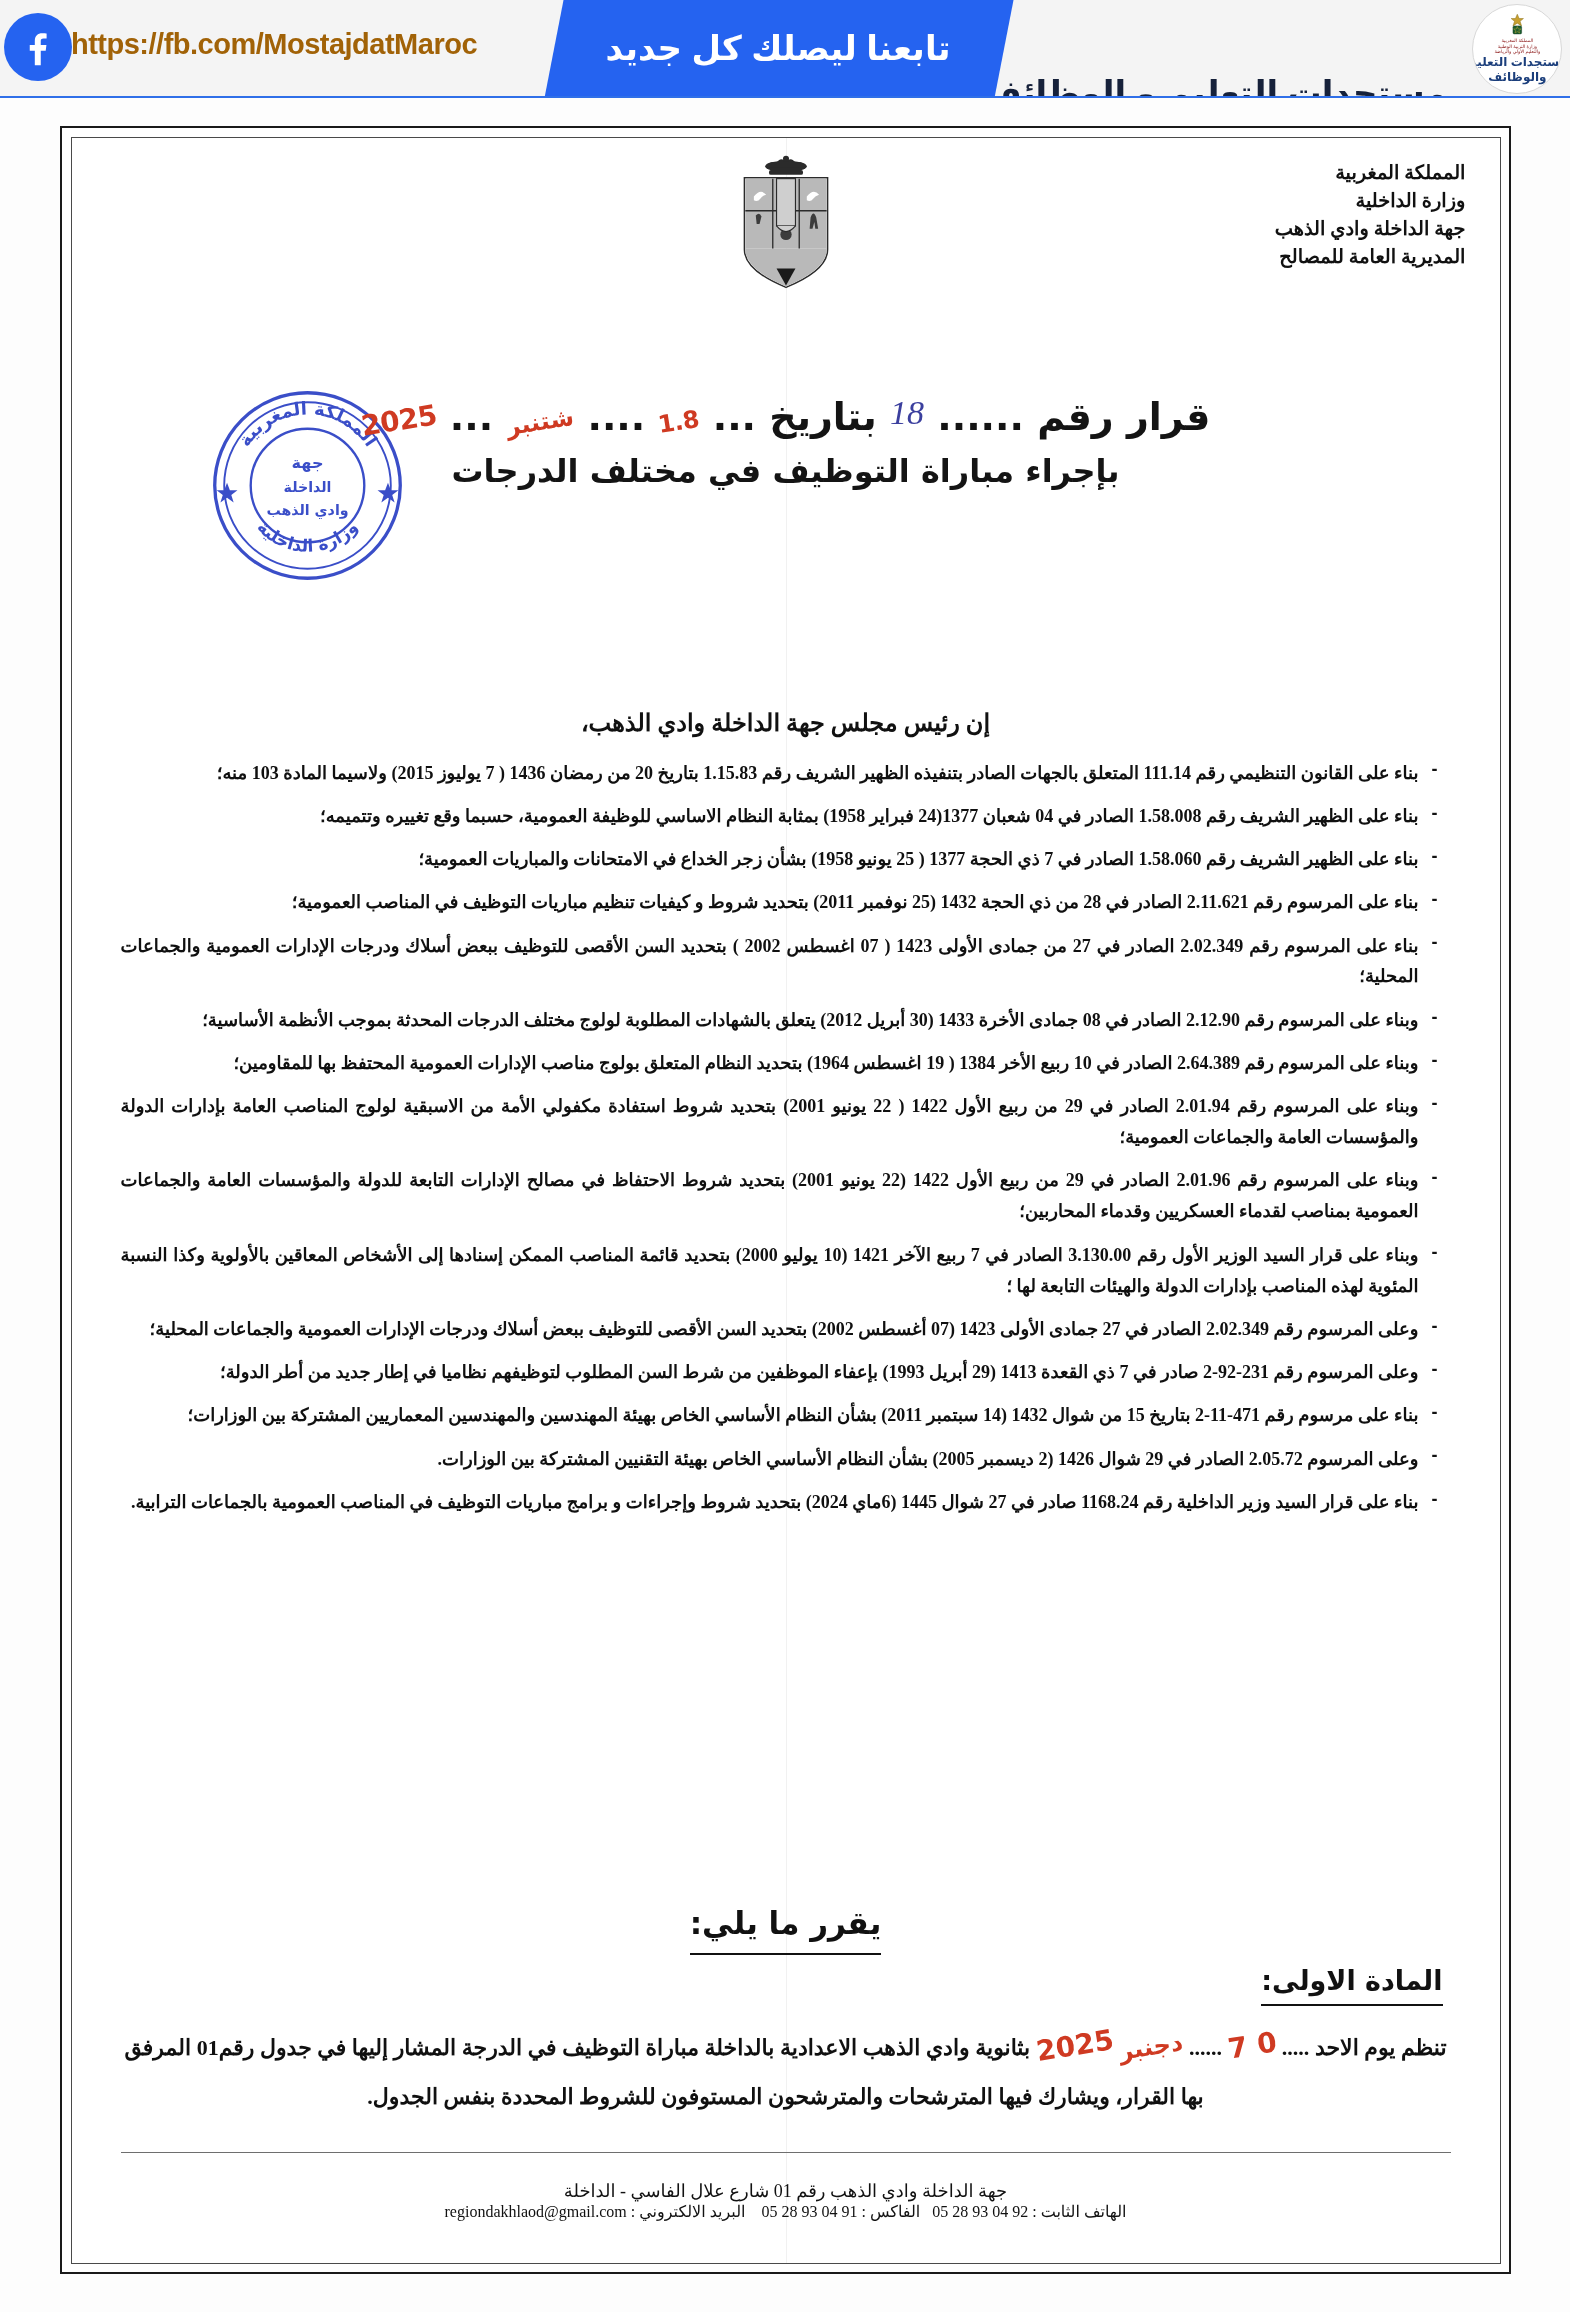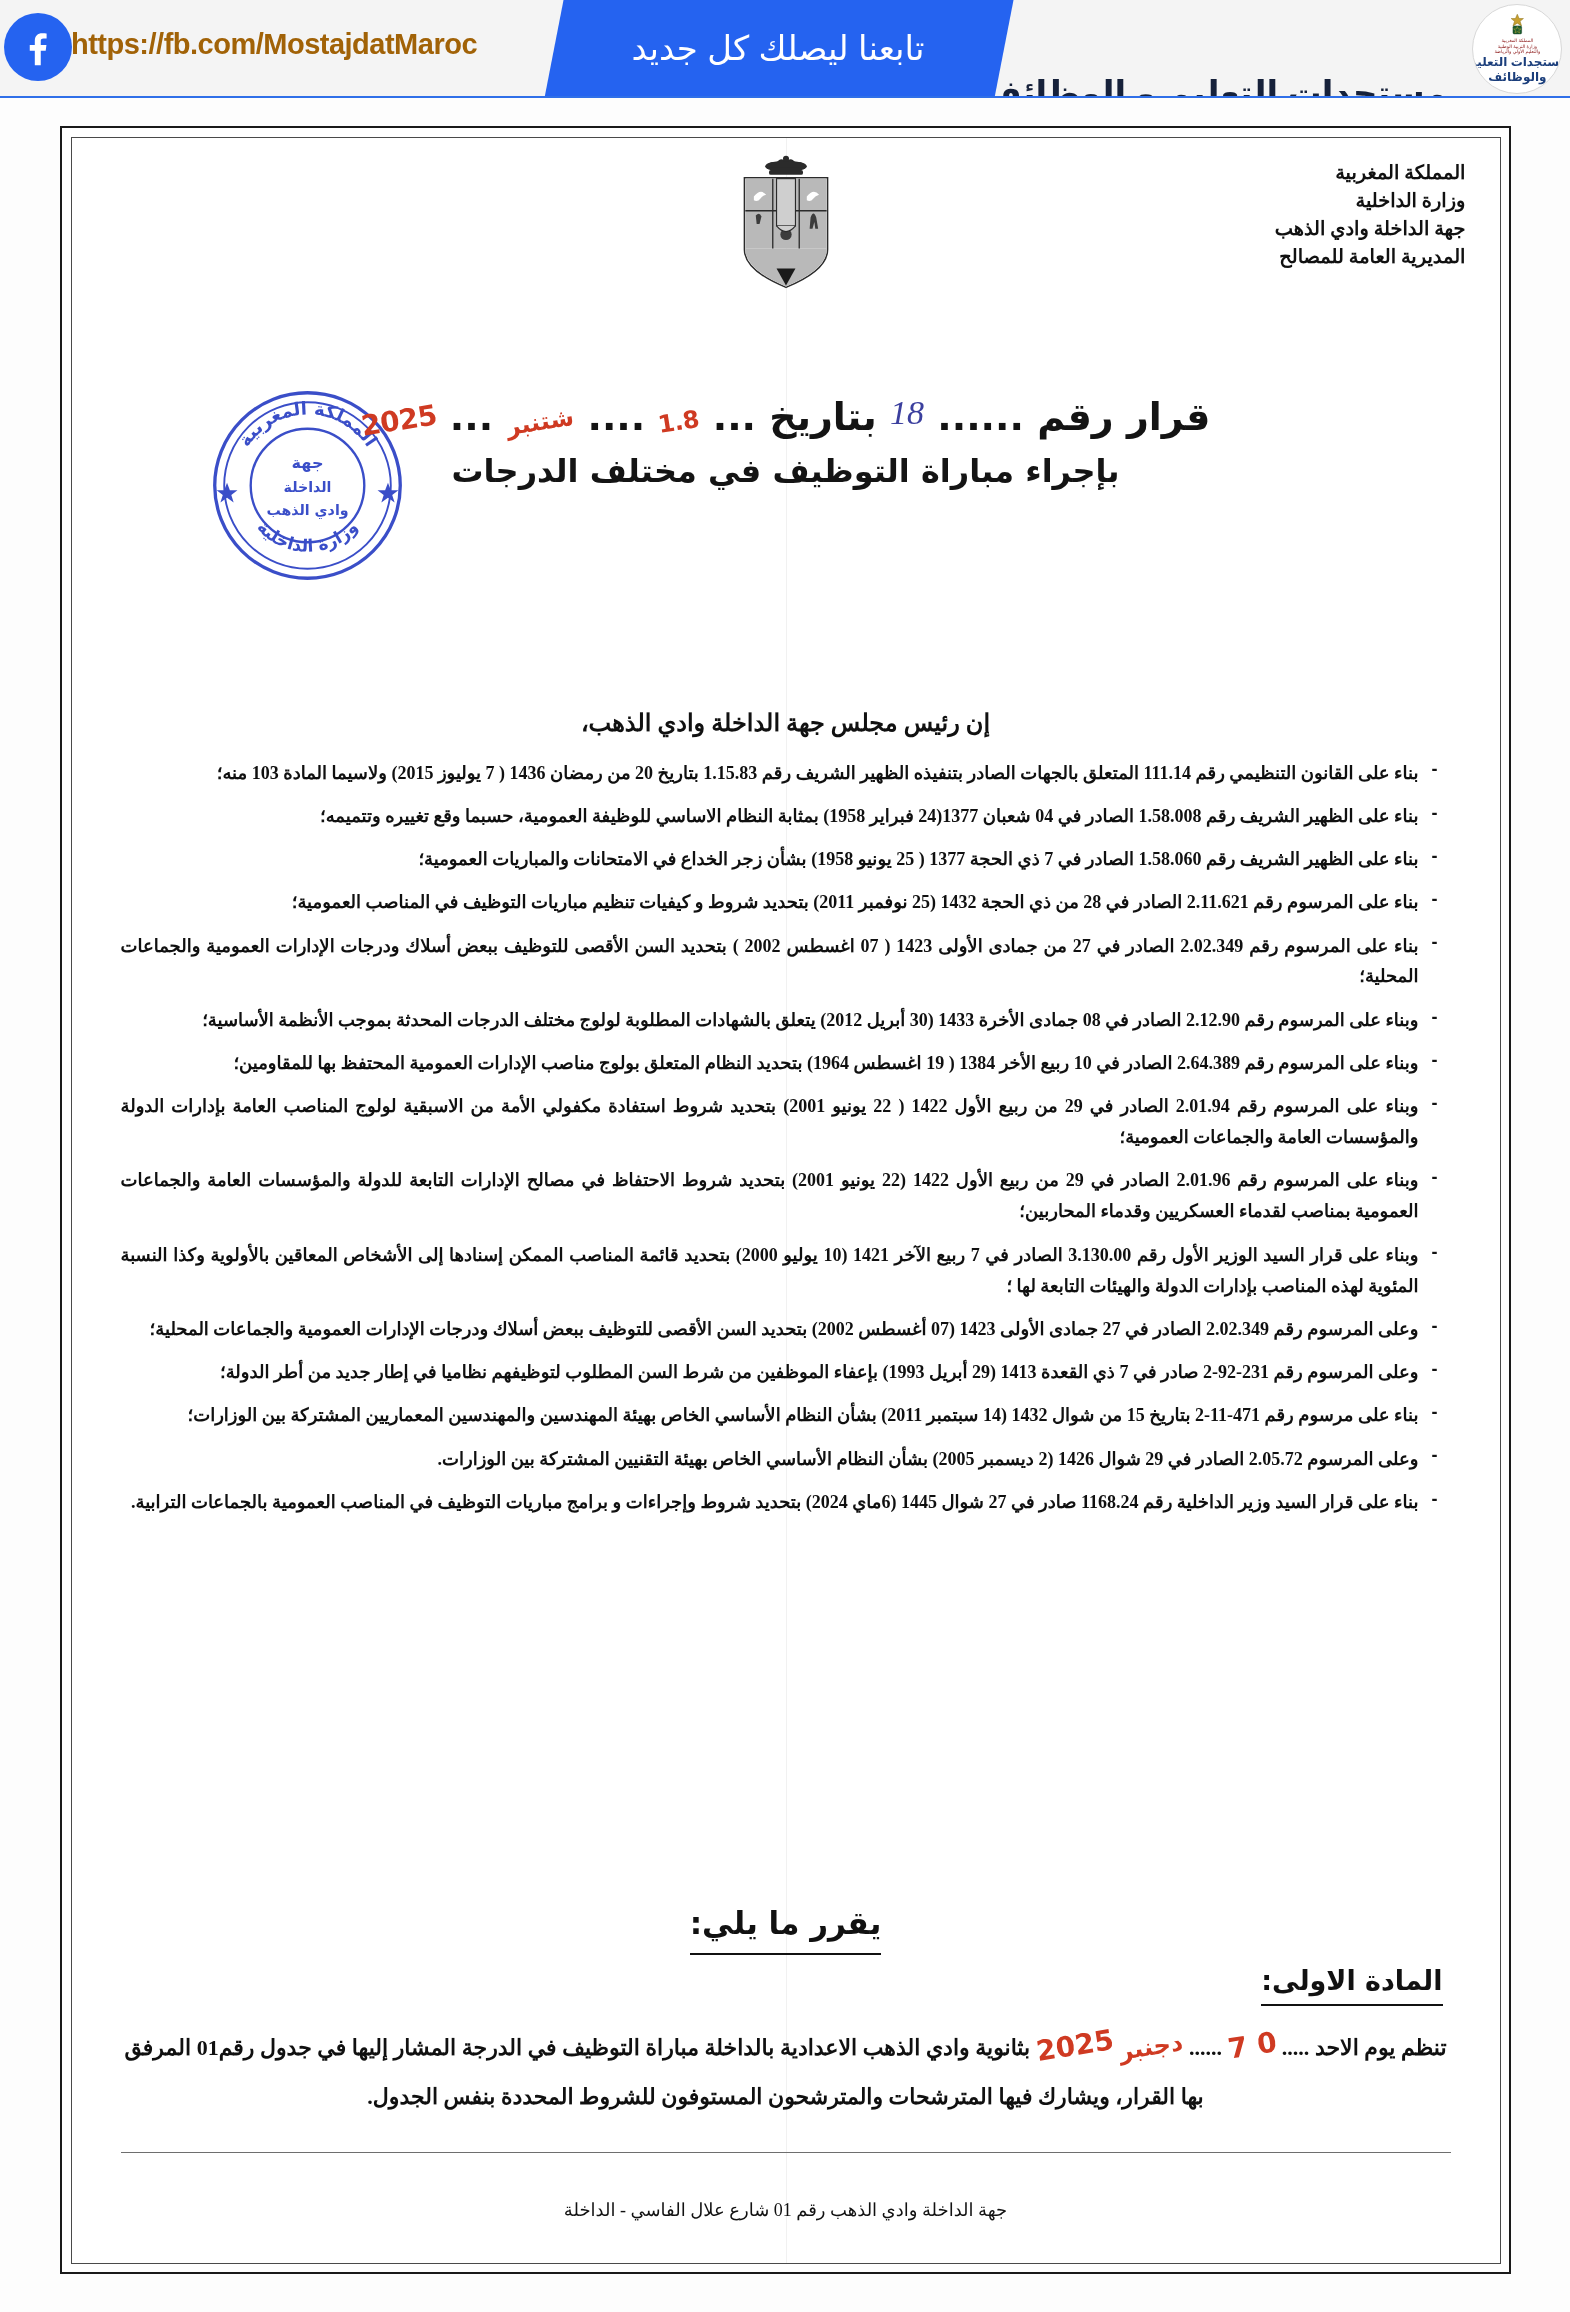--- a/index.html
+++ b/index.html
@@ -33,21 +33,21 @@
     background: #2563f0;
     transform: skewX(-11deg);
   }
   .banner-blue-text {
     position: absolute;
     top: 0; left: 558px;
     width: 440px; height: 95px;
     display: flex; align-items: center; justify-content: center;
     color: #ffffff;
     font-size: 34px;
-    font-weight: normal;
+    font-weight: bold;
     letter-spacing: 0px;
     white-space: nowrap;
   }
   .fb-icon {
     position: absolute;
     top: 13.2px; right: 1498px;
     width: 68px; height: 68px;
     border-radius: 50%;
     background: #2563f0;
     display: flex; align-items: center; justify-content: center;
@@ -489,19 +489,29 @@
         <span class="ink-red">0 7</span>
         <span class="dots">......</span>
         <span class="ink-red-sm">دجنبر</span>
         <span class="ink-red">2025</span>
         <span>بثانوية وادي الذهب الاعدادية بالداخلة مباراة التوظيف في الدرجة المشار إليها في جدول رقم01 المرفق بها القرار، ويشارك فيها المترشحات والمترشحون المستوفون للشروط المحددة بنفس الجدول.</span>
       </div>
 
       <div class="footer-rule"></div>
       <div class="footer">
         <div class="footer-addr">جهة الداخلة وادي الذهب رقم 01 شارع علال الفاسي - الداخلة</div>
+        <div class="footer-contact">
+          <span>الهاتف الثابت :</span>
+          <span class="ltr">05 28 93 04 92</span>
+          &nbsp;
+          <span>الفاكس :</span>
+          <span class="ltr">05 28 93 04 91</span>
+          &nbsp;&nbsp;
+          <span>البريد الالكتروني :</span>
+          <span class="ltr">regiondakhlaod@gmail.com</span>
+        </div>
       </div>
 
     </div>
   </div>
 
 </div>
 
 
 </body></html>

